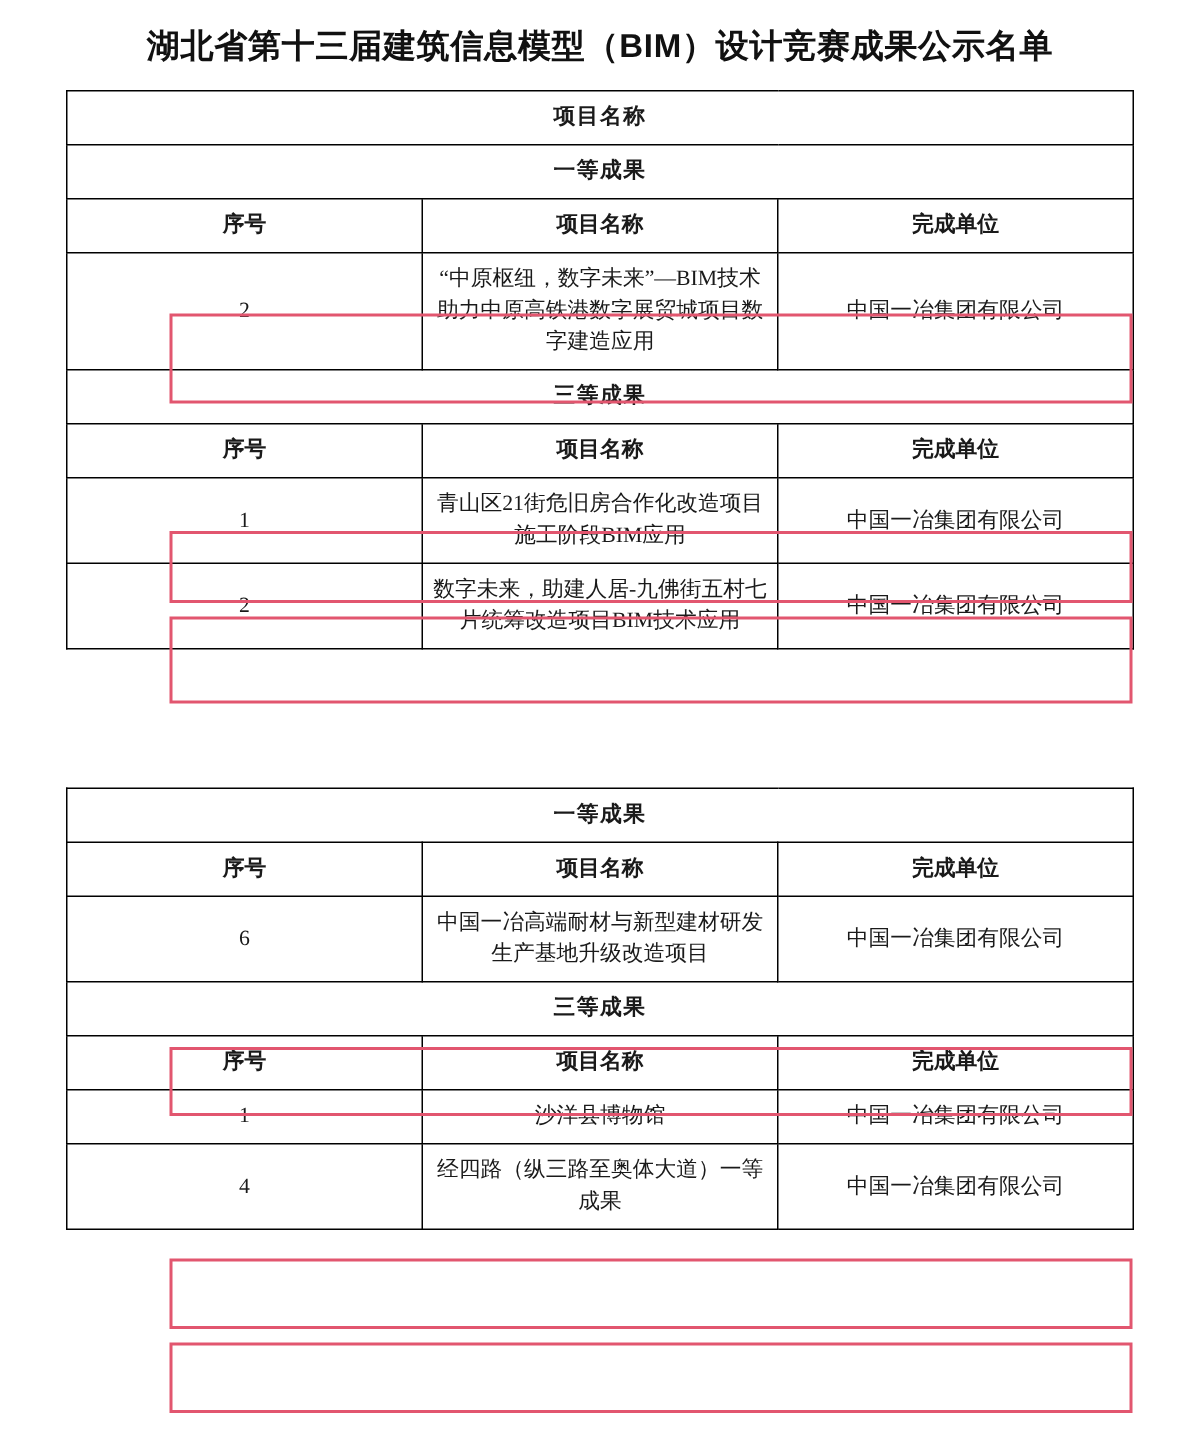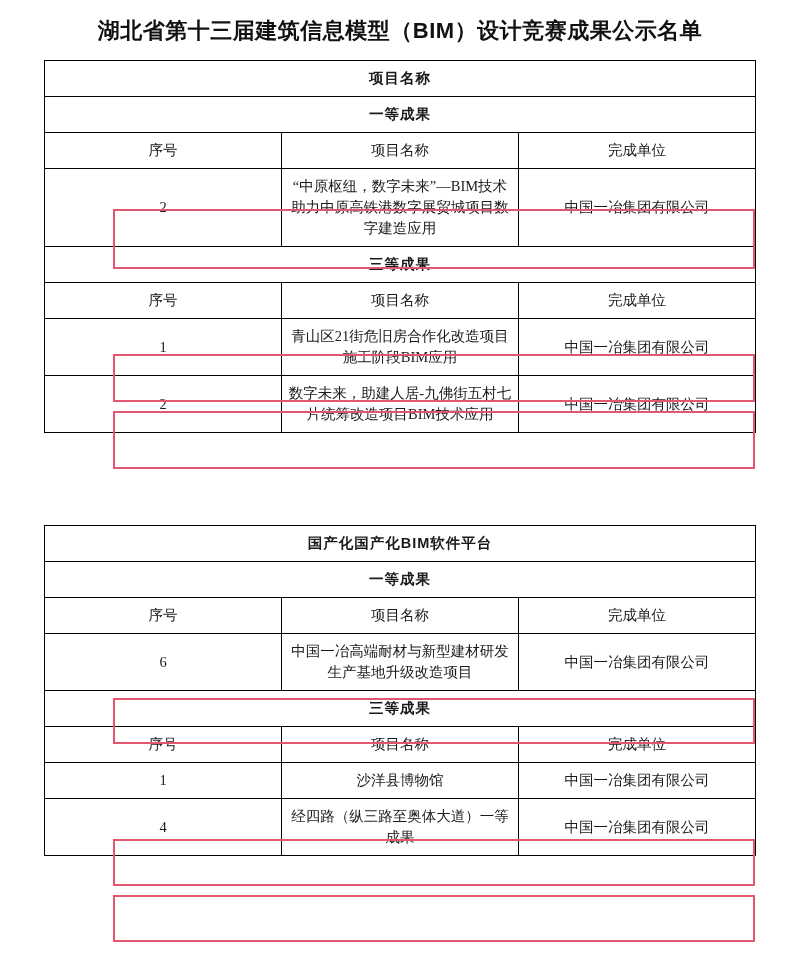--- a/index.html
+++ b/index.html
@@ -61,21 +61,21 @@
   }
   td.grade-title {
     font-size: 16px;
     font-weight: bold;
     font-family: "Liberation Sans", "DejaVu Sans", sans-serif;
     padding: 10px 6px;
     letter-spacing: 1px;
   }
   td.col-head {
     font-size: 15px;
-    font-weight: normal;
+    font-weight: bold;
     padding: 9px 6px;
     font-family: "Liberation Sans", "DejaVu Sans", sans-serif;
   }
   td.idx {
     width: 70px;
   }
   td.unit {
     width: 178px;
     font-size: 14px;
     margin-left: 48px;
@@ -144,23 +144,20 @@
         </tr>
       </tbody>
     </table>
   </div>
 
   <div class="spacer-gap"></div>
 
   <div class="table-wrap second">
     <table class="bim">
       <tbody>
-        <tr>
-          <td class="section-title" colspan="3">国产化国产化BIM软件平台</td>
-        </tr>
 
         <tr>
           <td class="grade-title" colspan="3">一等成果</td>
         </tr>
         <tr>
           <td class="col-head idx">序号</td>
           <td class="col-head proj">项目名称</td>
           <td class="col-head unit">完成单位</td>
         </tr>
         <tr>

